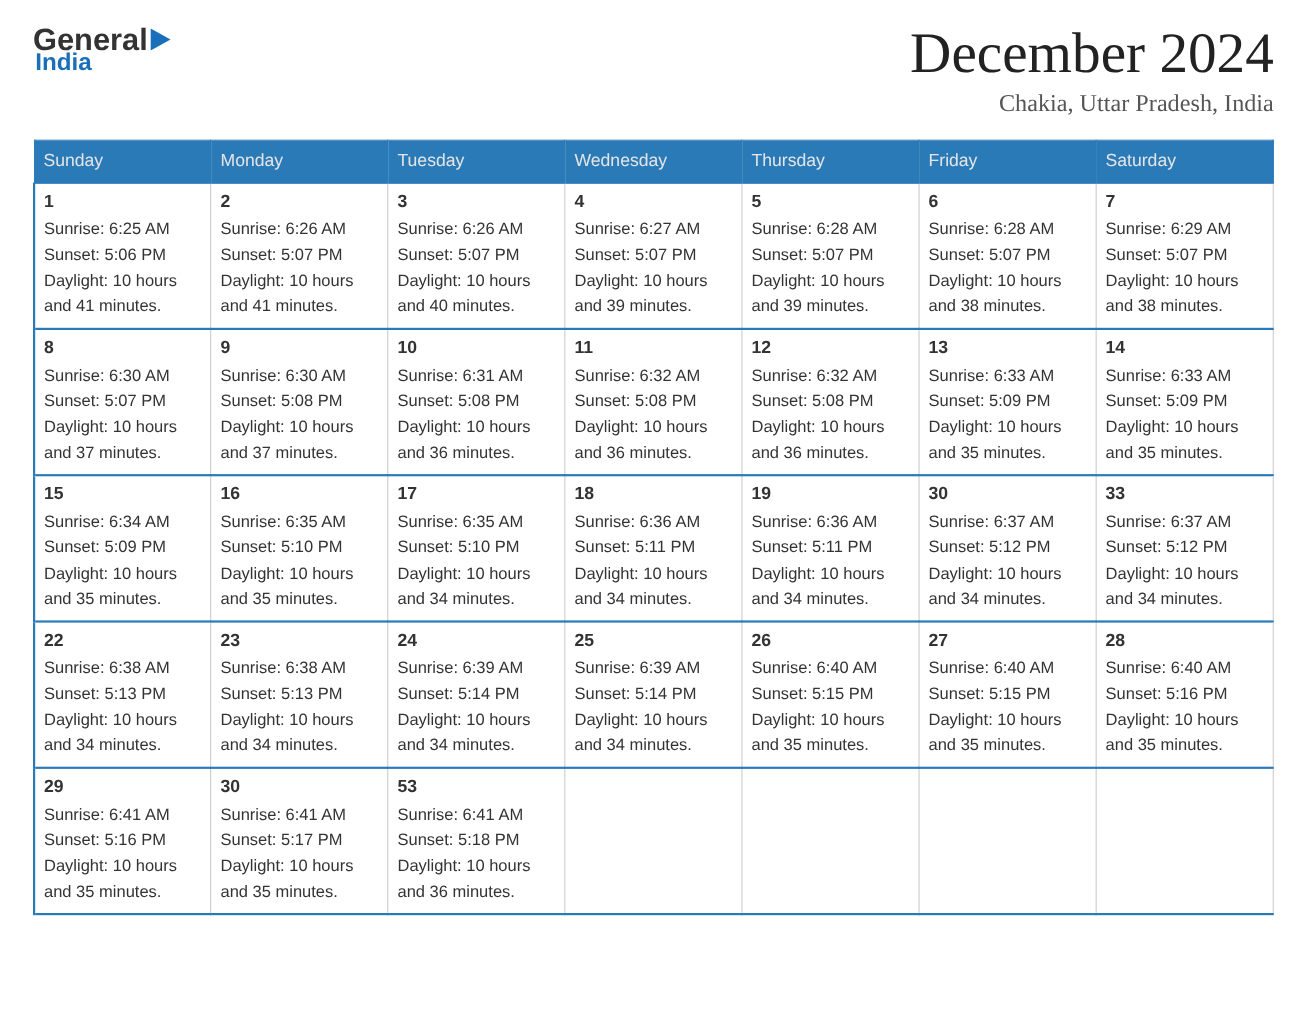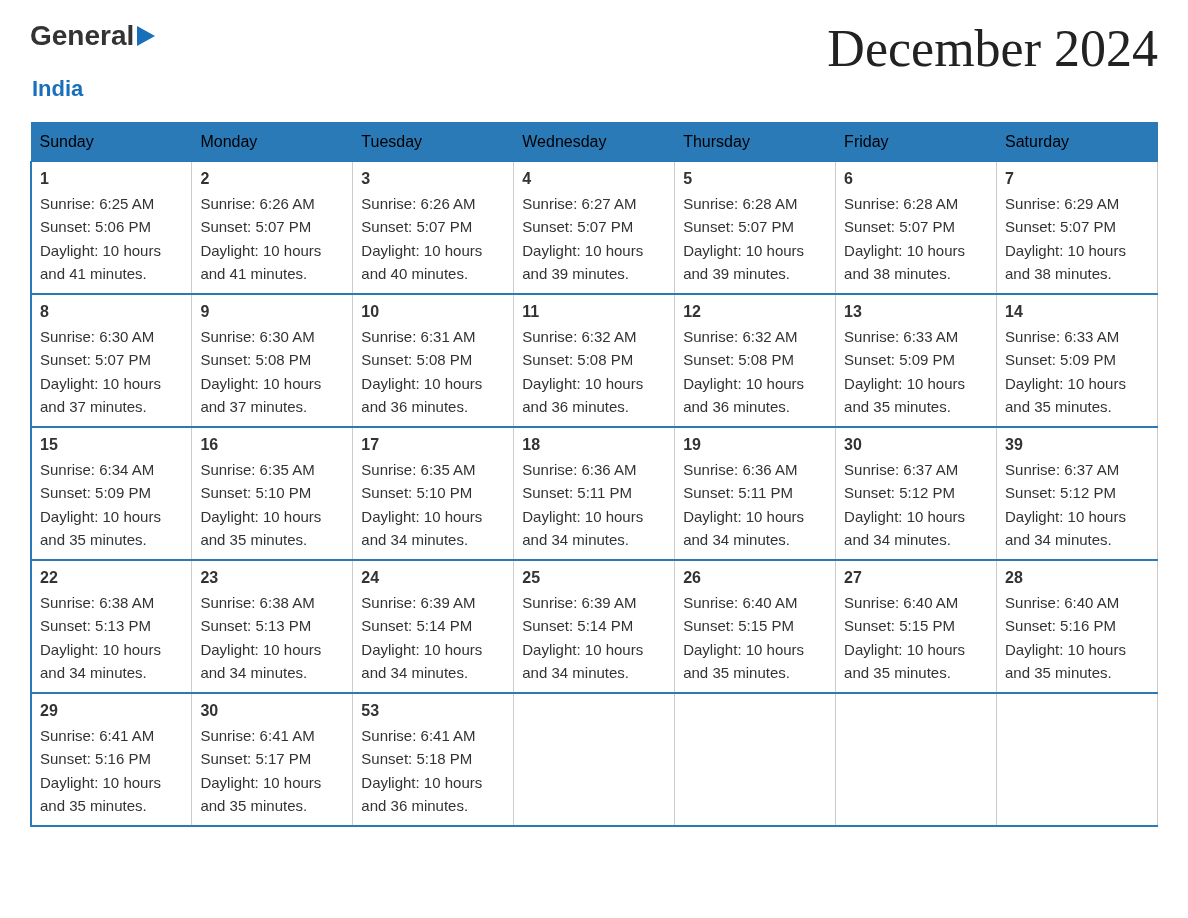--- a/index.html
+++ b/index.html
@@ -13,21 +13,20 @@
     .header-area {
       display: flex;
       justify-content: space-between;
       align-items: flex-start;
       margin-bottom: 20px;
     }
     .logo-area {
       display: flex;
       flex-direction: column;
       align-items: flex-start;
-      gap: 32px;
     }
     .logo-text {
       display: flex;
       align-items: center;
       font-size: 28px;
       font-weight: bold;
       color: #333;
     }
     .logo-general { color: #333; }
     .logo-flag {
@@ -58,21 +57,21 @@
       font-weight: normal;
       margin-top: 4px;
     }
     .calendar-table {
       width: 100%;
       border-collapse: collapse;
       table-layout: fixed;
     }
     .calendar-table thead tr th {
       background-color: #2b7ab8;
-      color: #000000;
+      color: #e5e5e5;
       padding: 10px 8px;
       text-align: left;
       font-size: 16px;
       font-weight: normal;
       border: 1px solid #2b7ab8;
     }
     .calendar-table tbody tr td {
       vertical-align: top;
       padding: 8px;
       border: 1px solid #cccccc;
@@ -111,20 +110,21 @@
       <span class="logo-general">General</span>
       <span class="logo-flag"></span>
       <br>
     </div>
     <div style="margin-top:-8px;margin-left:2px;">
       <span class="logo-blue" style="font-size:22px;">India</span>
     </div>
   </div>
   <div class="title-area">
     <div class="month-title">December 2024</div>
+    <div class="location-title">Chakia, Uttar Pradesh, India</div>
   </div>
 </div>
 
 <table class="calendar-table">
   <thead>
     <tr>
       <th>Sunday</th>
       <th>Monday</th>
       <th>Tuesday</th>
       <th>Wednesday</th>
@@ -172,21 +172,21 @@
         <td><span class="day-number">16</span>
 <span class="day-detail">Sunrise: 6:35 AM<br>Sunset: 5:10 PM<br>Daylight: 10 hours and 35 minutes.</span></td>
         <td><span class="day-number">17</span>
 <span class="day-detail">Sunrise: 6:35 AM<br>Sunset: 5:10 PM<br>Daylight: 10 hours and 34 minutes.</span></td>
         <td><span class="day-number">18</span>
 <span class="day-detail">Sunrise: 6:36 AM<br>Sunset: 5:11 PM<br>Daylight: 10 hours and 34 minutes.</span></td>
         <td><span class="day-number">19</span>
 <span class="day-detail">Sunrise: 6:36 AM<br>Sunset: 5:11 PM<br>Daylight: 10 hours and 34 minutes.</span></td>
         <td><span class="day-number">30</span>
 <span class="day-detail">Sunrise: 6:37 AM<br>Sunset: 5:12 PM<br>Daylight: 10 hours and 34 minutes.</span></td>
-        <td><span class="day-number">39</span>
+        <td><span class="day-number">33</span>
 <span class="day-detail">Sunrise: 6:37 AM<br>Sunset: 5:12 PM<br>Daylight: 10 hours and 34 minutes.</span></td>
       </tr>
       <tr>
         <td><span class="day-number">22</span>
 <span class="day-detail">Sunrise: 6:38 AM<br>Sunset: 5:13 PM<br>Daylight: 10 hours and 34 minutes.</span></td>
         <td><span class="day-number">23</span>
 <span class="day-detail">Sunrise: 6:38 AM<br>Sunset: 5:13 PM<br>Daylight: 10 hours and 34 minutes.</span></td>
         <td><span class="day-number">24</span>
 <span class="day-detail">Sunrise: 6:39 AM<br>Sunset: 5:14 PM<br>Daylight: 10 hours and 34 minutes.</span></td>
         <td><span class="day-number">25</span>

